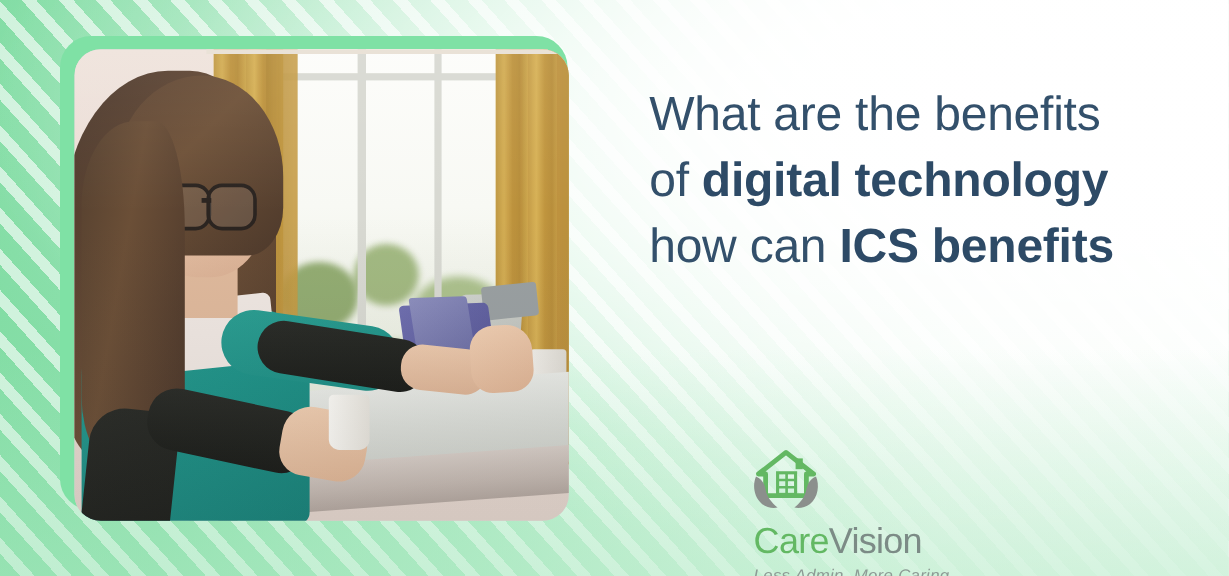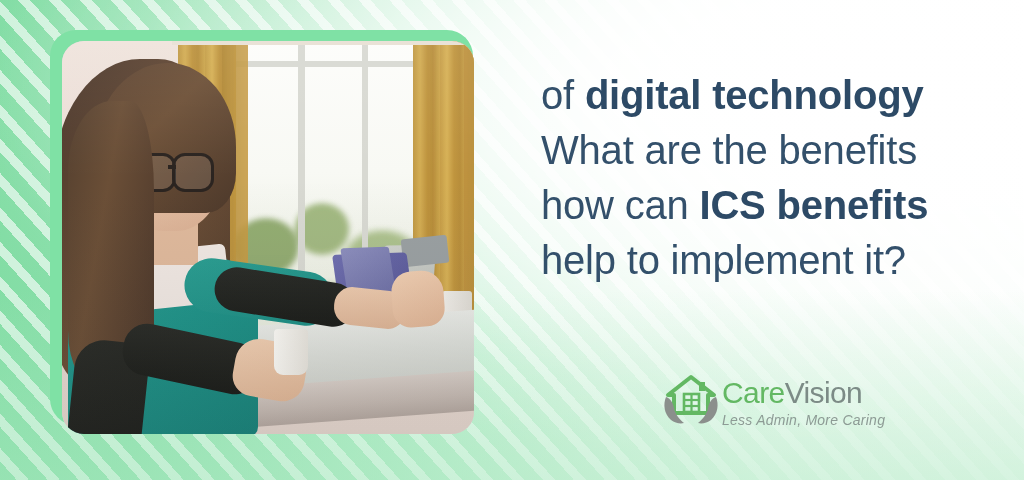--- a/index.html
+++ b/index.html
@@ -337,26 +337,27 @@
     height: 12px;
     background: #f2ed7e;
     z-index: -1;
     border-radius: 1px;
   }
   .hl-em span { position: relative; z-index: 1; }
 
   
   .logo {
     position: absolute;
-    left: 662px;
+    left: 626px;
     top: 372px;
     width: 200px;
     height: 62px;
     display: flex;
     align-items: flex-start;
+    flex-direction: column;
   }
   .logo-mark {
     width: 58px;
     height: 54px;
     flex: 0 0 58px;
     margin-top: 1px;
   }
   .logo-text {
     margin-left: 2px;
     padding-top: 6px;
@@ -433,24 +434,23 @@
         <div class="sleeve-black-l"></div>
         <div class="arm-lower"></div>
         <div class="hand-left"></div>
         <div class="cup-near"></div>
         <div class="photo-shade"></div>
       </div>
     </div>
   </div>
 
   <div class="headline">
+    <span class="hl-line">What are the benefits</span>
     <span class="hl-line"><span>of </span><span class="hl-em"><span>digital technology</span></span></span>
-    <span class="hl-line">What are the benefits</span>
     <span class="hl-line"><span>how can </span><span class="hl-em"><span>ICS benefits</span></span></span>
-    <span class="hl-line">help to implement it?</span>
   </div>
 
   <div class="logo">
     <div class="logo-mark">
       <svg viewBox="0 0 58 54" width="58" height="54" aria-hidden="true">
 
         <path d="M29 4 L52 22 L46 22 L46 40 L12 40 L12 22 L6 22 Z" fill="none" stroke="#63b863" stroke-width="4" stroke-linejoin="round"></path>
 
         <rect x="37" y="9" width="6" height="9" fill="#63b863"></rect>
 

